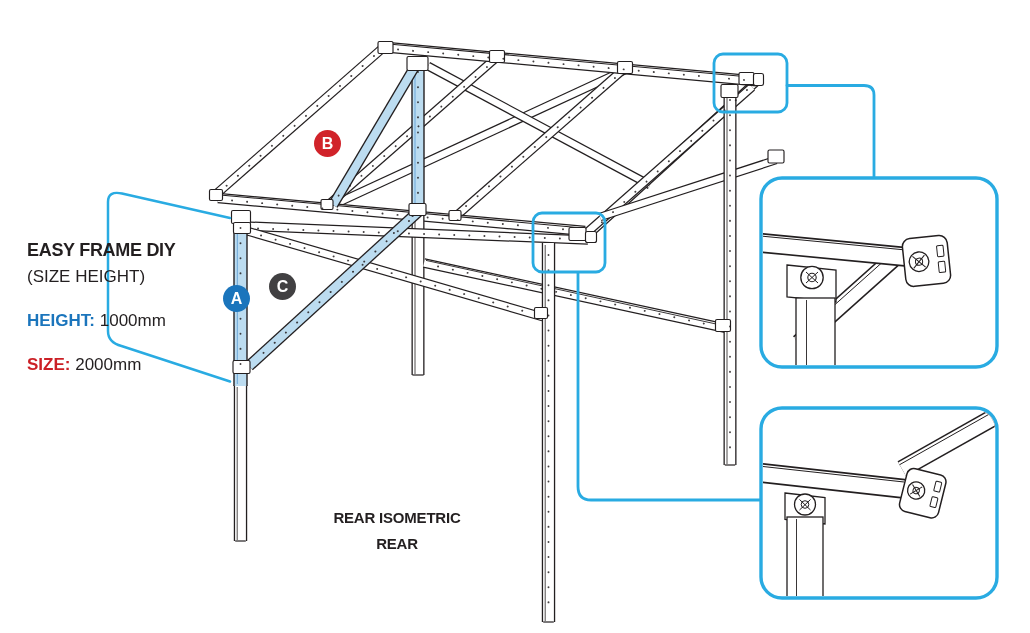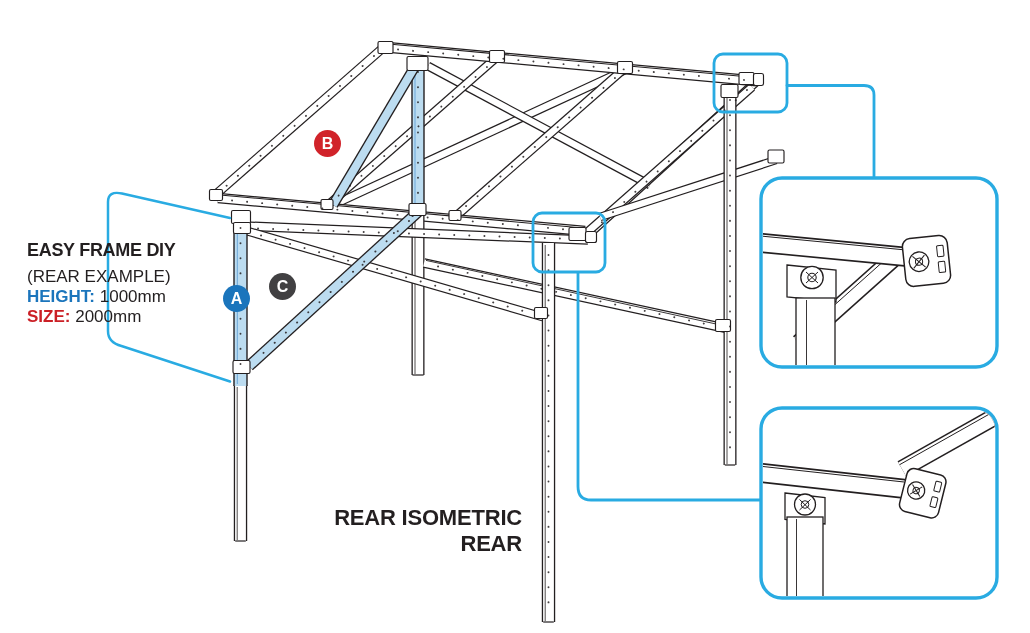--- a/index.html
+++ b/index.html
@@ -25,27 +25,27 @@
   .edge{stroke:#6aa6d8;fill:none;}
   .dots{stroke:var(--line);fill:none;stroke-dasharray:0.1 15;stroke-linecap:round;opacity:.85;}
   .jb{fill:#ffffff;stroke:var(--line);stroke-width:1.15;}
   .cy{stroke:var(--accent-cyan);fill:none;stroke-linejoin:round;stroke-linecap:round;}
   .cyf{stroke:var(--accent-cyan);fill:#ffffff;}
   .wf{fill:#ffffff;stroke:var(--line);}
   
   .info{position:absolute;left:27px;top:220px;width:215px;color:var(--line);}
   .info .title{font-size:18px;font-weight:bold;letter-spacing:-0.3px;margin-top:20px;}
   .info .subtitle{font-size:17px;margin-top:6px;}
-  .info .dim{font-size:17px;margin-top:0;white-space:nowrap;}
+  .info .dim{font-size:17px;margin-top:24px;white-space:nowrap;}
   .info .dim .lbl{font-weight:bold;}
   .info .dim.h .lbl{color:var(--text-blue);}
   .info .dim.w .lbl{color:var(--text-red);}
   
-  .viewlabel{position:absolute;left:272px;top:505px;width:250px;text-align:right;
-    font-size:22px;font-weight:bold;line-height:26px;letter-spacing:-0.2px;color:var(--line);}
+  .viewlabel{position:absolute;left:272px;top:505px;width:250px;text-align:center;
+    font-size:15px;font-weight:bold;line-height:26px;letter-spacing:-0.2px;color:var(--line);}
   
   .badge{position:absolute;width:27px;height:27px;border-radius:50%;
     display:flex;align-items:center;justify-content:center;
     color:#fff;font-size:16px;font-weight:bold;}
   .badge.a{left:223px;top:285px;background:var(--badge-blue);}
   .badge.b{left:314px;top:130px;background:var(--badge-red);}
   .badge.c{left:269px;top:273px;background:var(--badge-gray);}
 </style>
 </head>
 <body>
@@ -254,21 +254,21 @@
       <line class="ln" x1="911" y1="487" x2="921" y2="497" stroke-width="1"></line>
       <line class="ln" x1="921" y1="487" x2="911" y2="497" stroke-width="1"></line>
       <rect class="wf" x="933" y="478" width="6" height="10" rx="1" stroke-width="1"></rect>
       <rect class="wf" x="933" y="494" width="6" height="10" rx="1" stroke-width="1"></rect>
     </g>
   </g>
 </svg>
 
 <div class="info">
   <div class="title">EASY FRAME DIY</div>
-  <div class="subtitle">(REAR EXAMPLE)</div>
+  <div class="subtitle">(SIZE HEIGHT)</div>
   <div class="dim h">
     <span class="lbl">HEIGHT:</span>
     <span class="val">1000mm</span>
   </div>
   <div class="dim w">
     <span class="lbl">SIZE:</span>
     <span class="val">2000mm</span>
   </div>
 </div>
 

